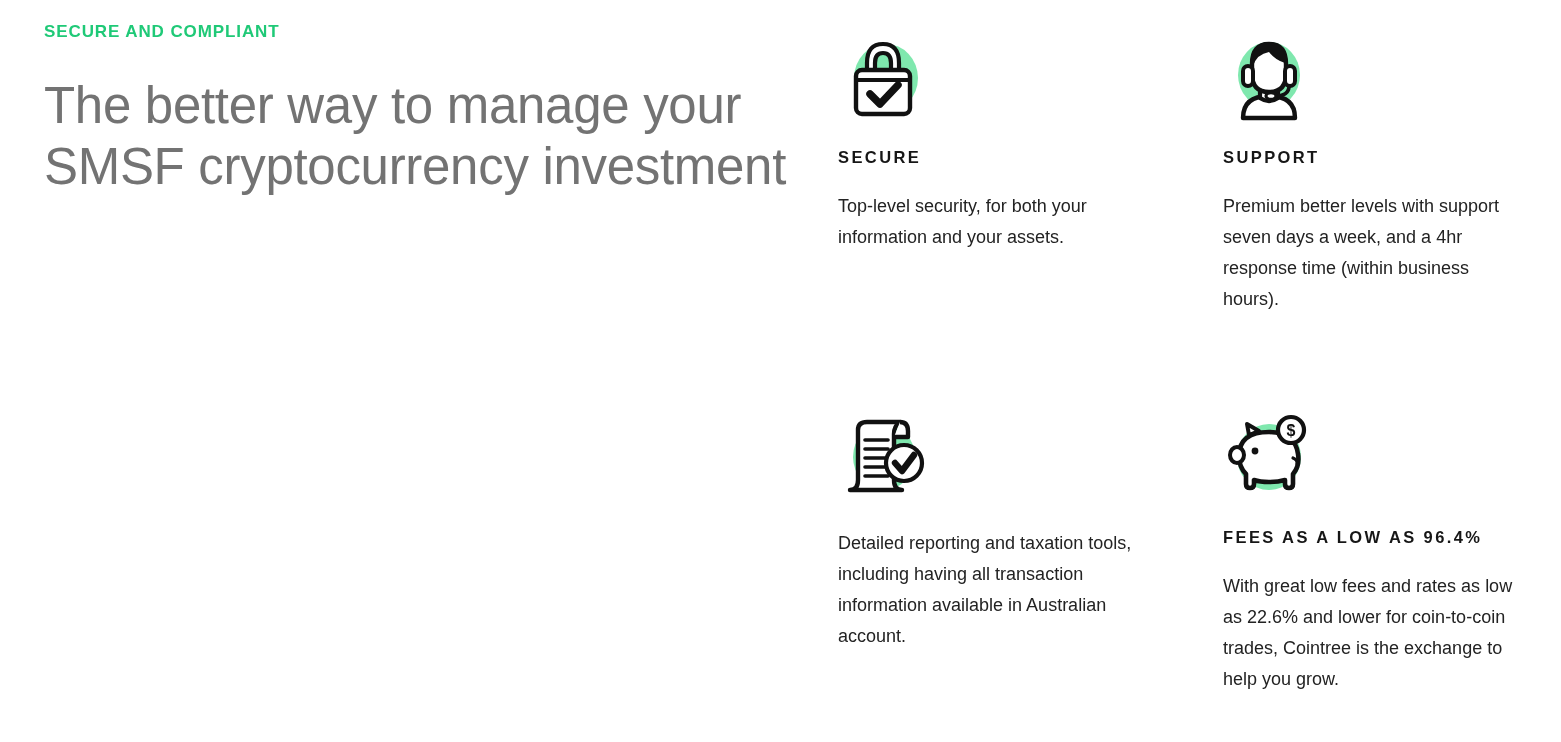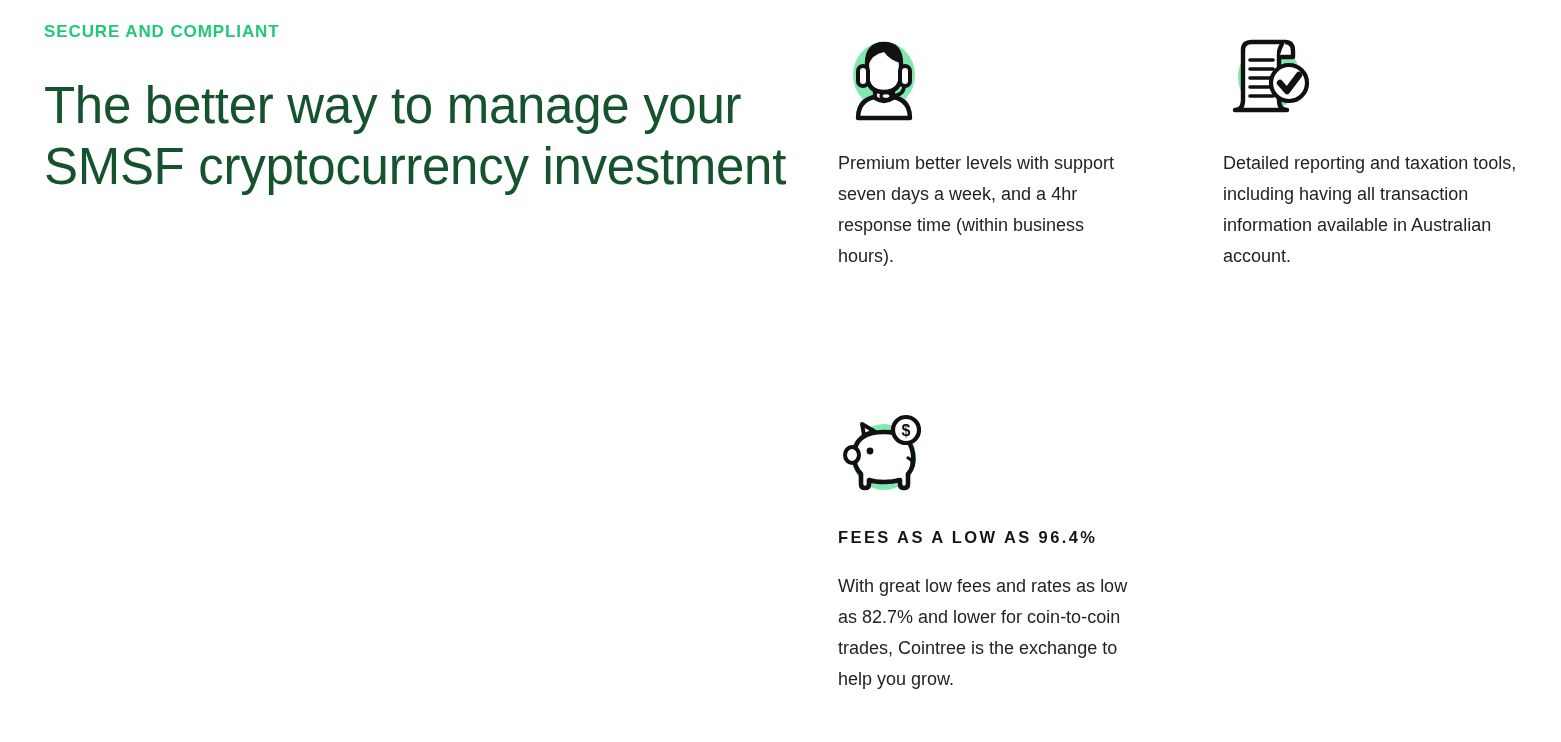--- a/index.html
+++ b/index.html
@@ -36,21 +36,21 @@
     color: #1fc977;
     margin: 0 0 34px 0;
     line-height: 1.2;
   }
 
   .headline {
     font-size: 51px;
     font-weight: 300;
     line-height: 1.18;
     letter-spacing: -0.3px;
-    color: #14532d;
+    color: #737373;
     margin: 0 0 34px 0;
     width: 760px;
   }
 
   .lede {
     font-size: 18.5px;
     line-height: 1.82;
     color: #232323;
     margin: 0;
     width: 742px;
@@ -104,33 +104,45 @@
 
 <div class="page">
 
   <div class="intro">
     <div class="eyebrow">SECURE AND COMPLIANT</div>
     <h1 class="headline">The better way to manage your SMSF cryptocurrency investment</h1>
   </div>
 
   <div class="features">
 
+    <div class="feature feature-col-1">
+      <svg class="feature-icon" viewBox="0 0 92 92" aria-hidden="true">
+        <ellipse cx="48" cy="48" rx="32" ry="34" fill="#7fe8ae"></ellipse>
+        <path d="M29 33 Q29 14 45 14 Q61 14 61 33 L61 42 L53 42 L53 33 Q53 23 45 23 Q37 23 37 33 L37 42 L29 42 Z" fill="#ffffff" stroke="#111111" stroke-width="4.2" stroke-linejoin="round"></path>
+        <rect x="18" y="40" width="54" height="44" rx="6" ry="6" fill="#ffffff" stroke="#111111" stroke-width="4.4"></rect>
+        <path d="M18 50 L72 50" stroke="#111111" stroke-width="4"></path>
+        <path d="M32 64 L42 74 L60 55" fill="none" stroke="#111111" stroke-width="7.5" stroke-linecap="round" stroke-linejoin="round"></path>
+      </svg>
+      <div class="feature-title">SECURE</div>
+      <p class="feature-text">Top-level security, for both your information and your assets.</p>
+    </div>
 
     <div class="feature feature-col-2">
       <svg class="feature-icon" viewBox="0 0 92 92" aria-hidden="true">
         <ellipse cx="46" cy="45" rx="31" ry="33" fill="#7fe8ae"></ellipse>
         <path d="M20 88 Q20 66 46 66 Q72 66 72 88 Z" fill="#ffffff" stroke="#111111" stroke-width="4.4" stroke-linejoin="round"></path>
         <path d="M37 54 L37 68 Q46 74 55 68 L55 54 Z" fill="#ffffff" stroke="#111111" stroke-width="4.2" stroke-linejoin="round"></path>
         <path d="M29 34 Q29 14 46 14 Q63 14 63 34 L63 44 Q63 62 46 62 Q29 62 29 44 Z" fill="#ffffff" stroke="#111111" stroke-width="4.4" stroke-linejoin="round"></path>
         <path d="M30 36 Q34 24 46 22 Q52 30 62 33 L62 27 Q58 12 46 12 Q31 12 30 28 Z" fill="#111111"></path>
         <rect x="20" y="36" width="10" height="20" rx="5" fill="#ffffff" stroke="#111111" stroke-width="4"></rect>
         <rect x="62" y="36" width="10" height="20" rx="5" fill="#ffffff" stroke="#111111" stroke-width="4"></rect>
         <path d="M66 56 Q66 66 52 66" fill="none" stroke="#111111" stroke-width="3.6" stroke-linecap="round"></path>
         <ellipse cx="48" cy="66" rx="5" ry="3.4" fill="#ffffff" stroke="#111111" stroke-width="3.2"></ellipse>
       </svg>
+      <div class="feature-title">SUPPORT</div>
       <p class="feature-text">Premium better levels with support seven days a week, and a 4hr response time (within business hours).</p>
     </div>
 
     <div class="feature feature-col-1">
       <svg class="feature-icon" viewBox="0 0 92 92" aria-hidden="true">
         <ellipse cx="46" cy="47" rx="31" ry="33" fill="#7fe8ae"></ellipse>
         <path d="M12 80 Q20 80 20 70 L20 20 Q20 12 29 12 L62 12 Q56 16 56 24 L56 70 Q56 80 64 80 Z" fill="#ffffff" stroke="#111111" stroke-width="4.4" stroke-linejoin="round"></path>
         <path d="M62 12 Q70 12 70 21 L70 27 L56 27" fill="#ffffff" stroke="#111111" stroke-width="4.4" stroke-linejoin="round"></path>
         <g stroke="#111111" stroke-width="3.6" stroke-linecap="round">
           <path d="M27 30 L50 30"></path>
@@ -151,17 +163,17 @@
         <path d="M26 25 L24 14 L36 21 Z" fill="#ffffff" stroke="#111111" stroke-width="4" stroke-linejoin="round"></path>
         <path d="M46 22 Q72 22 75 44 Q77 56 70 64 L70 74 Q70 78 66 78 Q62 78 62 74 L62 70 Q55 72 46 72
                  Q37 72 31 70 L31 74 Q31 78 27 78 Q23 78 23 74 L23 64 Q16 57 16 46 Q16 22 46 22 Z" fill="#ffffff" stroke="#111111" stroke-width="4.6" stroke-linejoin="round"></path>
         <ellipse cx="14" cy="45" rx="7" ry="8" fill="#ffffff" stroke="#111111" stroke-width="4"></ellipse>
         <circle cx="32" cy="41" r="3.4" fill="#111111"></circle>
         <path d="M70 48 Q75 50 74 54" fill="none" stroke="#111111" stroke-width="3.2" stroke-linecap="round"></path>
         <circle cx="68" cy="20" r="13" fill="#ffffff" stroke="#111111" stroke-width="4.2"></circle>
         <text x="68" y="26" font-family="'Liberation Sans', sans-serif" font-size="16" font-weight="bold" fill="#111111" text-anchor="middle">$</text>
       </svg>
       <div class="feature-title">FEES AS A LOW AS 96.4%</div>
-      <p class="feature-text">With great low fees and rates as low as 82.7% and lower for coin-to-coin trades, Cointree is the exchange to help you grow.</p>
+      <p class="feature-text">With great low fees and rates as low as 22.6% and lower for coin-to-coin trades, Cointree is the exchange to help you grow.</p>
     </div>
 
   </div>
 </div>
 
 </body></html>

